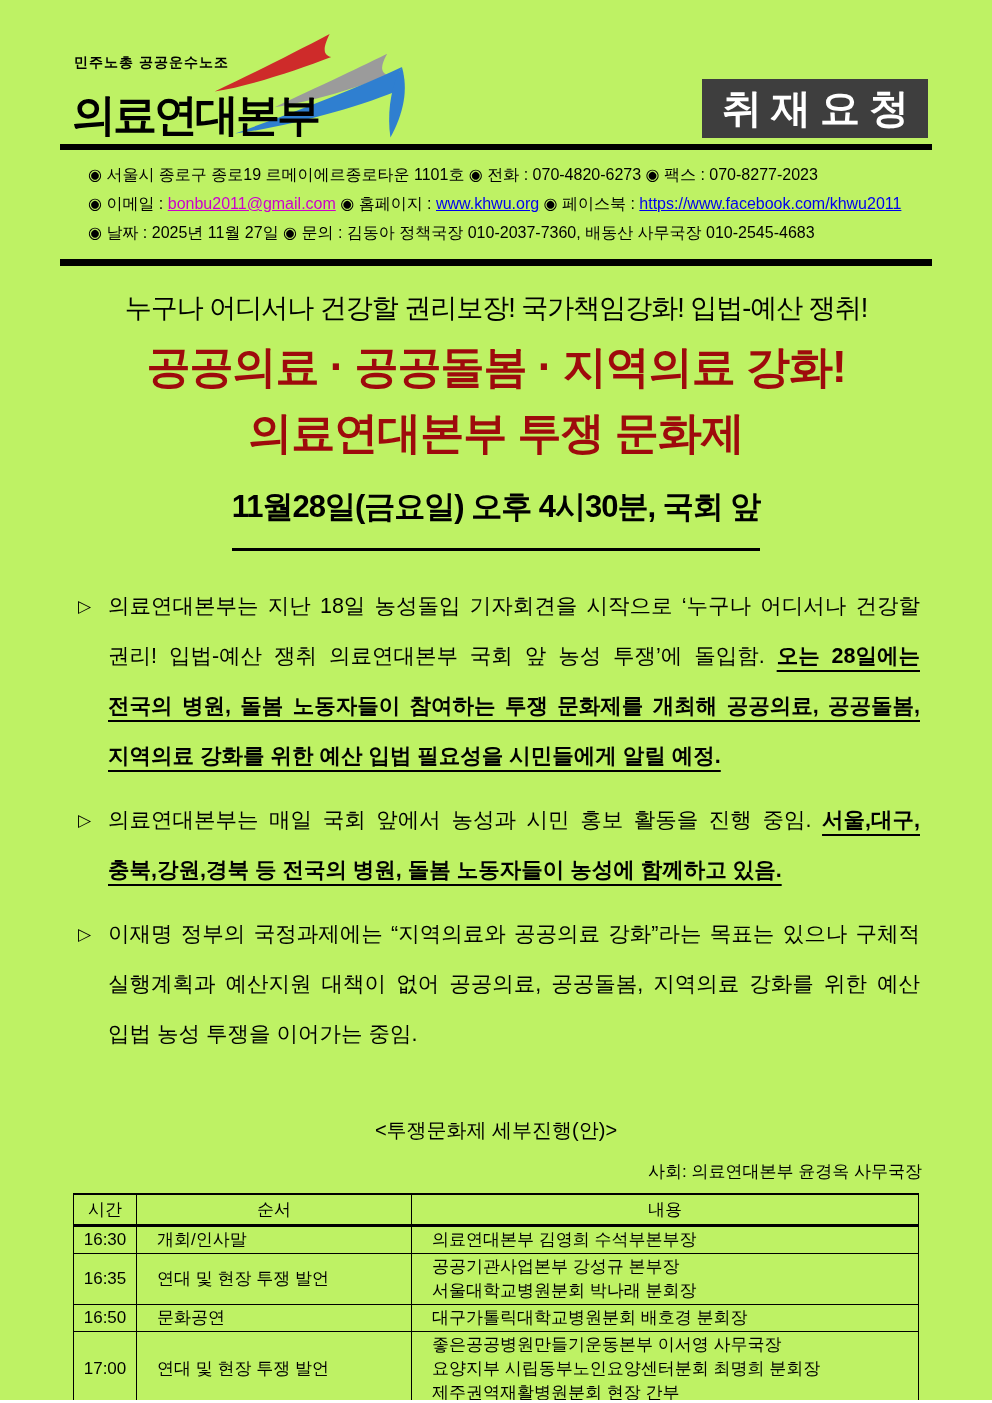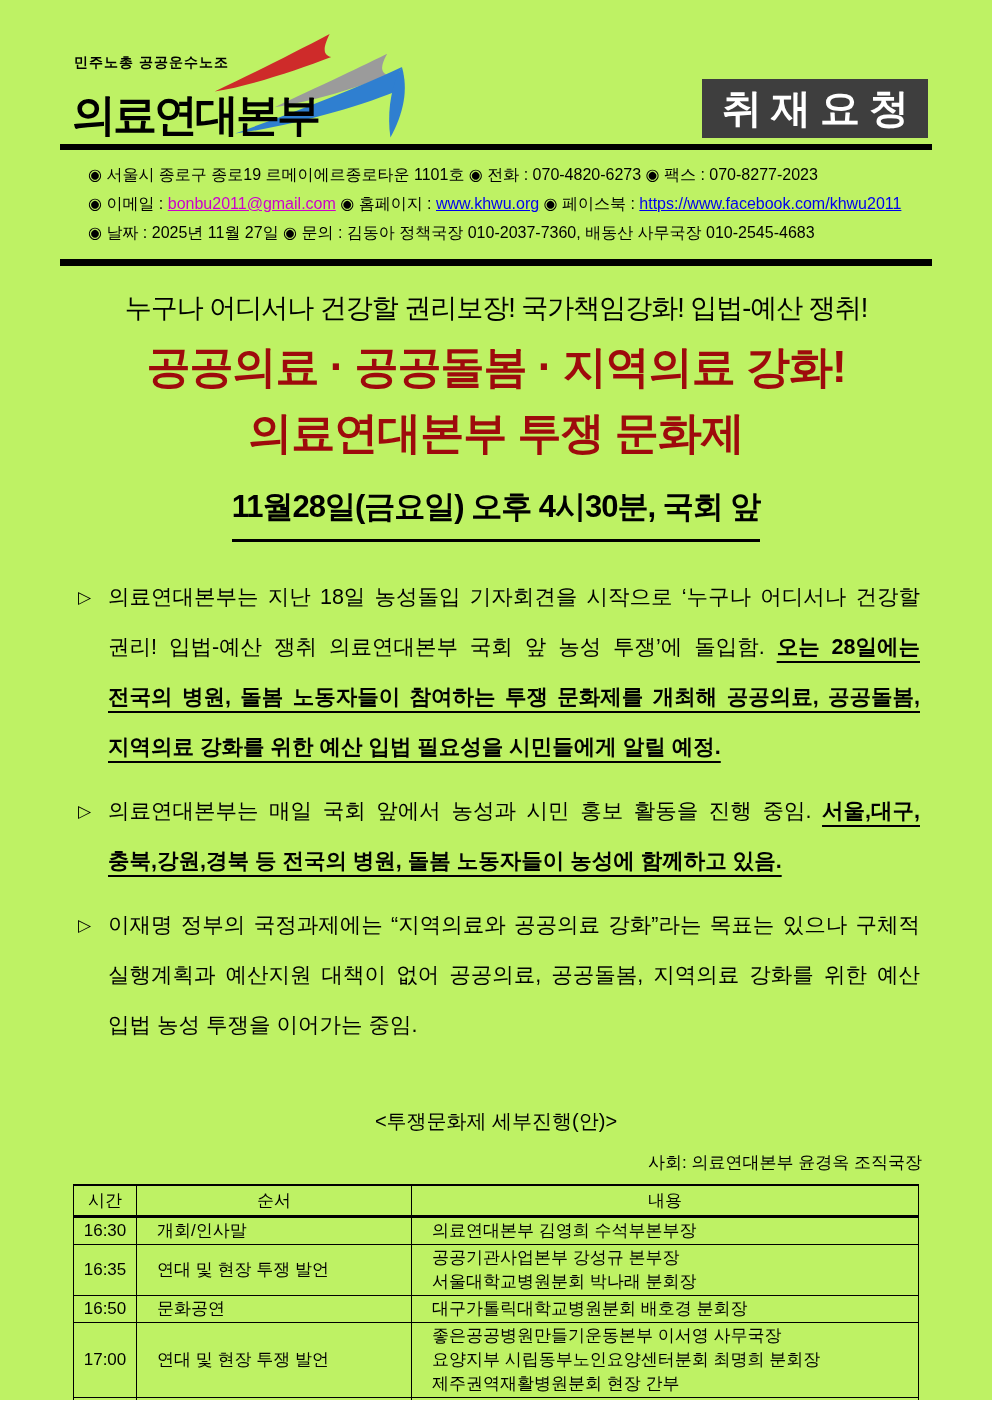--- a/index.html
+++ b/index.html
@@ -23,21 +23,21 @@
   .contact{padding:10px 0 8px 88px;font-size:16px;line-height:29px;white-space:nowrap;}
   .link-magenta{color:#CC00CC;text-decoration:underline;cursor:pointer;}
   .link-blue{color:#0000EE;text-decoration:underline;cursor:pointer;margin-top:20px;}
 
   
   .kicker{text-align:center;font-size:27px;font-weight:normal;letter-spacing:-1px;margin-top:24px;}
   .title{text-align:center;color:#9E0B0C;font-size:44px;font-weight:900;
          letter-spacing:-1px;line-height:66px;margin-top:8px;}
   .datetime-wrap{text-align:center;margin-top:20px;}
   .datetime{display:inline-block;font-size:31px;font-weight:800;letter-spacing:-1px;
-            border-bottom:3px solid #000;padding-bottom:11px;}
+            border-bottom:3px solid #000;padding-bottom:20px;}
 
   
   .paras{padding:16px 72px 0 78px;}
   .para{position:relative;padding-left:30px;font-size:21.5px;line-height:50px;
         text-align:justify;margin-top:14px;word-break:keep-all;}
   .para .marker{position:absolute;left:0;top:1px;font-size:17px;}
   .para .em{font-weight:bold;text-decoration:underline;text-underline-offset:7px;
             text-decoration-thickness:2px;}
 
   
@@ -97,21 +97,21 @@
     </div>
     <div class="para">
       <span class="marker">▷</span><span>의료연대본부는 매일 국회 앞에서 농성과 시민 홍보 활동을 진행 중임. </span><span class="em">서울,대구,충북,강원,경북 등 전국의 병원, 돌봄 노동자들이 농성에 함께하고 있음.</span>
     </div>
     <div class="para">
       <span class="marker">▷</span><span>이재명 정부의 국정과제에는 “지역의료와 공공의료 강화”라는 목표는 있으나 구체적 실행계획과 예산지원 대책이 없어 공공의료, 공공돌봄, 지역의료 강화를 위한 예산 입법 농성 투쟁을 이어가는 중임.</span><span class="em"></span>
     </div>
   </div>
 
   <div class="caption">&lt;투쟁문화제 세부진행(안)&gt;</div>
-  <div class="host">사회: 의료연대본부 윤경옥 조직국장</div>
+  <div class="host">사회: 의료연대본부 윤경옥 사무국장</div>
 
   <table class="sched">
     <thead>
       <tr>
         <th>시간</th>
         <th>순서</th>
         <th>내용</th>
       </tr>
     </thead>
     <tbody>

